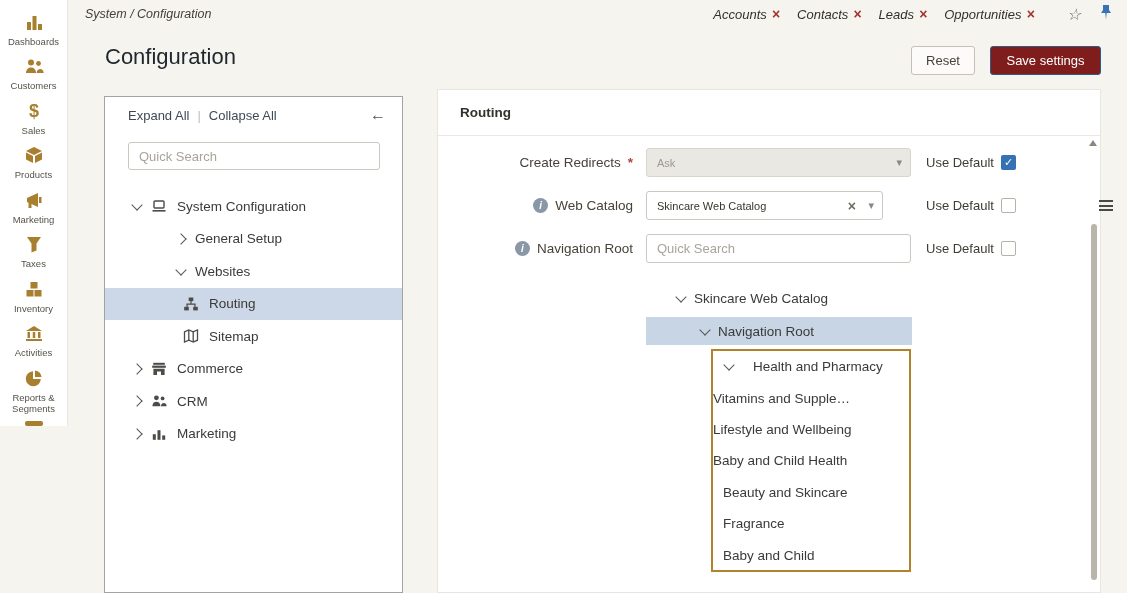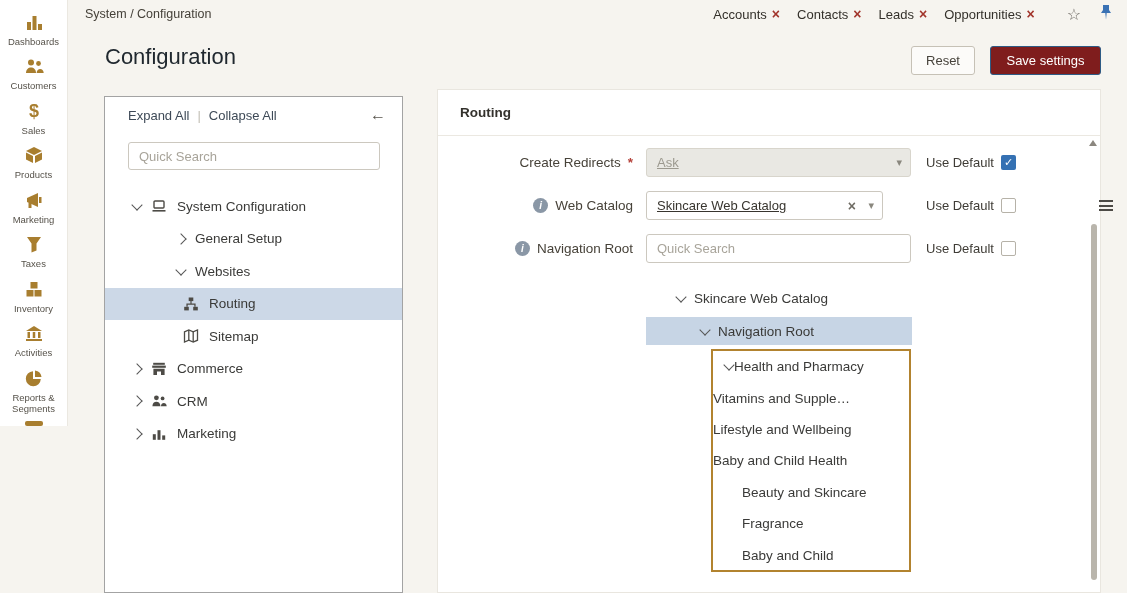--- a/index.html
+++ b/index.html
@@ -12,21 +12,21 @@
   .sidebar{position:absolute;left:0;top:0;width:68px;height:426px;background:#fff;
     border-right:1px solid #ebe8e1;box-sizing:border-box;display:flex;flex-direction:column;
     align-items:center;padding-top:8px;}
   .side-item{width:68px;height:63px;display:flex;flex-direction:column;align-items:center;
     padding-top:4px;box-sizing:border-box;cursor:pointer;}
   .side-label{font-size:9.5px;color:#56524a;margin-top:4px;text-align:center;line-height:1.2;
     max-width:62px;}
   .side-partial{width:18px;height:8px;background:#a87e2f;border-radius:2px;margin-top:6px;}
   
   .topbar{position:absolute;left:68px;top:0;width:1059px;height:28px;display:flex;
-    align-items:center;justify-content:space-between;padding:0 14px 0 17px;box-sizing:border-box;}
+    align-items:center;justify-content:space-between;padding:0 14px 0 17px;box-sizing:border-box;font-style:italic;}
   .breadcrumb{font-size:12.5px;color:#454139;}
   .topbar-right{display:flex;align-items:center;}
   .tab{display:flex;align-items:center;gap:5px;margin-left:17px;font-size:13px;color:#33302a;cursor:pointer;}
   .tab .x{color:#a2352c;font-weight:bold;font-size:14px;line-height:1;cursor:pointer;}
   .star{font-size:16px;color:#6d6963;margin-left:32px;cursor:pointer;}
   .pin{margin-left:18px;cursor:pointer;display:inline-block;}
   
   .page-title{position:absolute;left:105px;top:44px;font-size:22px;font-weight:400;color:#20282f;}
   .btn{position:absolute;top:46px;height:29px;border-radius:3px;font-size:13px;display:flex;
     align-items:center;justify-content:center;box-sizing:border-box;cursor:pointer;}
@@ -64,22 +64,22 @@
     font-weight:700;color:#33312c;border-bottom:1px solid #ebe8e1;box-sizing:border-box;}
   .frow{position:absolute;left:0;width:100%;height:29px;}
   .flabel{position:absolute;left:0;top:0;height:29px;width:195px;display:flex;align-items:center;
     justify-content:flex-end;gap:7px;font-size:13.5px;color:#474239;}
   .req{color:#b5413a;font-weight:bold;}
   .info-i{width:15px;height:15px;border-radius:50%;background:#8a97a6;color:#fff;font-size:10px;
     font-weight:bold;display:flex;align-items:center;justify-content:center;flex:none;font-style:italic;}
   .info-i::after{content:"i";}
   .fcontrol{position:absolute;left:208px;top:0;height:29px;box-sizing:border-box;}
   .selectbox{border:1px solid #ccc8bf;border-radius:3px;background:#fff;display:flex;
-    align-items:center;padding:0 26px 0 10px;font-size:13px;color:#38352f;height:29px;
-    box-sizing:border-box;position:relative;cursor:pointer;text-decoration:underline;}
+    align-items:center;padding:0 26px 0 10px;font-size:11px;color:#38352f;height:29px;
+    box-sizing:border-box;position:relative;cursor:pointer;}
   .selectbox.disabled{background:#e9e8e3;color:#9c998f;border-color:#d8d5cc;cursor:default;}
   .caret2{position:absolute;right:8px;top:50%;transform:translateY(-52%);color:#8a877e;font-size:11px;}
   .caret2::after{content:"\25BE";}
   .clear-x{position:absolute;right:26px;top:50%;transform:translateY(-50%);color:#6f6c64;
     font-size:14px;font-weight:bold;cursor:pointer;line-height:1;}
   .clear-x::after{content:"\00D7";}
   .burger-btn{position:absolute;left:451px;top:0;width:18px;height:29px;display:flex;
     align-items:center;justify-content:center;cursor:pointer;}
   .burger{width:14px;height:11px;
     background-image:linear-gradient(#4c4a45,#4c4a45),linear-gradient(#4c4a45,#4c4a45),linear-gradient(#4c4a45,#4c4a45);
@@ -96,25 +96,25 @@
   .checkbox.checked::after{content:"\2713";}
   .checkbox.unchecked{background:#fff;border:1px solid #b6b2a8;}
   
   .cat-root{position:absolute;left:239px;top:195px;height:26px;display:flex;align-items:center;
     gap:9px;font-size:13.5px;color:#3a3a38;cursor:pointer;}
   .cat-nav{position:absolute;left:208px;top:227px;width:266px;height:28px;background:#c7d5e5;
     display:flex;align-items:center;gap:9px;padding-left:55px;box-sizing:border-box;
     font-size:13.5px;color:#3a3a38;cursor:pointer;}
   .cat-box{position:absolute;left:273px;top:259px;width:200px;height:223px;
     border:2px solid #b2832f;box-sizing:border-box;background:#fff;}
-  .cat-row{height:31.4px;display:flex;align-items:center;gap:1px;font-size:13.5px;color:#3a3a38;
+  .cat-row{height:31.4px;display:flex;align-items:center;gap:20px;font-size:13.5px;color:#3a3a38;
     cursor:pointer;box-sizing:border-box;}
   .cat-row.parent{padding-left:12px;}
   .cat-row.child{}
-  .cat-row.leaf{padding-left:10px;margin-left:19px;}
+  .cat-row.leaf{padding-left:10px;}
   
   .scroll-up{position:absolute;left:1089px;top:140px;width:0;height:0;
     border-left:4px solid transparent;border-right:4px solid transparent;
     border-bottom:6px solid #8b877f;cursor:pointer;}
   .scroll-thumb{position:absolute;left:1091px;top:224px;width:6px;height:356px;
     background:#b9b5ac;border-radius:3px;cursor:pointer;}
 </style>
 </head>
 <body>
 

